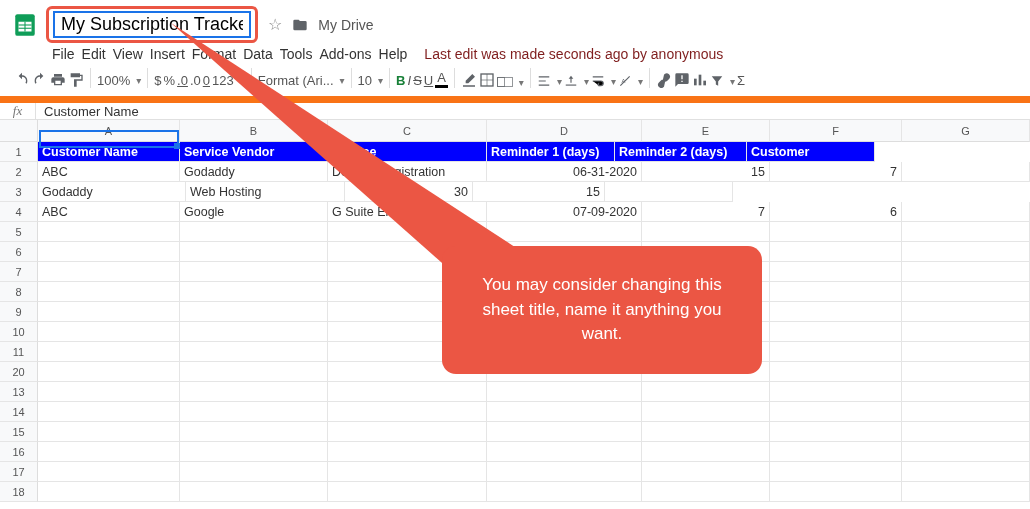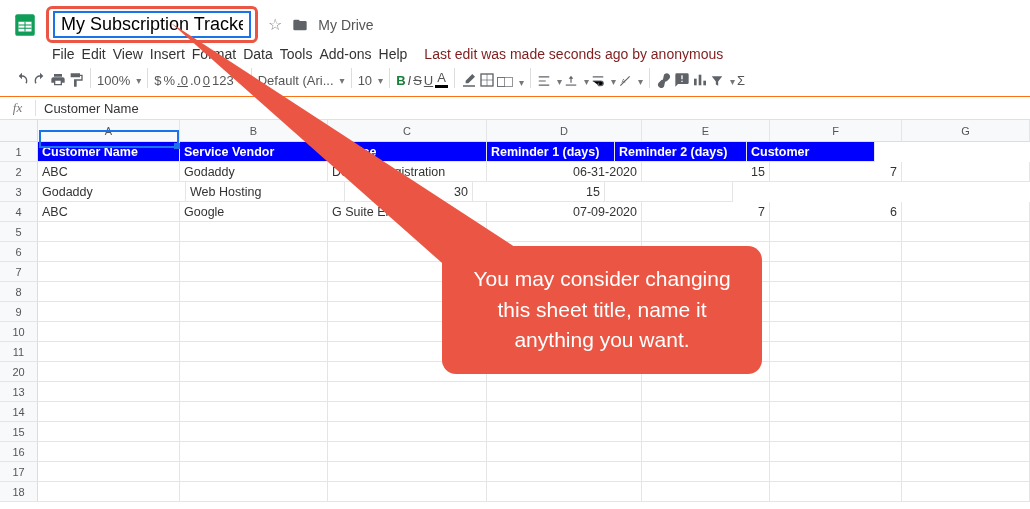--- a/index.html
+++ b/index.html
@@ -65,21 +65,21 @@
     font-size: 13px;
   }
   .toolbar .sep { width:1px; height:20px; background:#ddd; margin:0 4px; }
   .toolbar .btn { cursor: pointer; display:flex; align-items:center; gap:2px; }
   .toolbar .dd::after { content:"▾"; font-size:10px; margin-left:4px; color:#777; }
   .toolbar svg { display:block; }
   .bold { font-weight: bold; color: #188038; }
   .fx-row {
     display:flex;
     align-items:center;
-    border-top:1px solid #f97316;
+    border-top:7px solid #f97316;
     border-bottom:1px solid #e0e0e0;
     height:24px;
     font-size:13px;
   }
   .fx-label { width:36px; text-align:center; color:#777; font-style:italic; font-family:serif; border-right:1px solid #e0e0e0; }
   .fx-val { padding-left:8px; flex:1; }
   .sheet { display:flex; }
   .rowhdrs { display:flex; flex-direction:column; }
   .corner { width:38px; height:22px; background:#f8f9fa; border-right:1px solid #ddd; border-bottom:1px solid #ddd; }
   .rowhdr { width:38px; height:20px; background:#f8f9fa; border-right:1px solid #ddd; border-bottom:1px solid #e5e5e5; text-align:center; font-size:11px; color:#555; line-height:20px; }
@@ -106,21 +106,21 @@
     background:#1a73e8;
   }
   .callout {
     position:absolute;
     left:442px; top:246px;
     width:320px; height:128px;
     background:#eb5644;
     color:#fff;
     border-radius:14px;
     padding:10px 24px;
-    font-size:21px;
+    font-size:17px;
     text-align:center;
     line-height:1.45;
     display:flex; align-items:center; justify-content:center;
   }
   .tail-svg{
     position:absolute;
     left:161px; top:23px;
     width:400px; height:260px;
     pointer-events:none;
   }
@@ -187,21 +187,21 @@
   <span class="btn dd">100%</span>
   <span class="sep"></span>
   <span class="btn">$</span>
   <span class="btn">%</span>
   <span class="btn">
       <span style="text-decoration:underline">.0</span>
     </span>
   <span class="btn">.0<span style="text-decoration:underline">0</span></span>
   <span class="btn dd">123</span>
   <span class="sep"></span>
-  <span class="btn dd">Default (Ari...</span>
+  <span class="btn dd">Format (Ari...</span>
   <span class="sep"></span>
   <span class="btn dd">10</span>
   <span class="sep"></span>
   <span class="btn bold">B</span>
   <span class="btn" style="font-style:italic">I</span>
   <span class="btn" style="text-decoration:line-through">S</span>
   <span class="btn" style="text-decoration:underline">U</span>
   <span class="btn">
       <span style="border-bottom:3px solid #000;padding:0 2px">A</span>
     </span>

